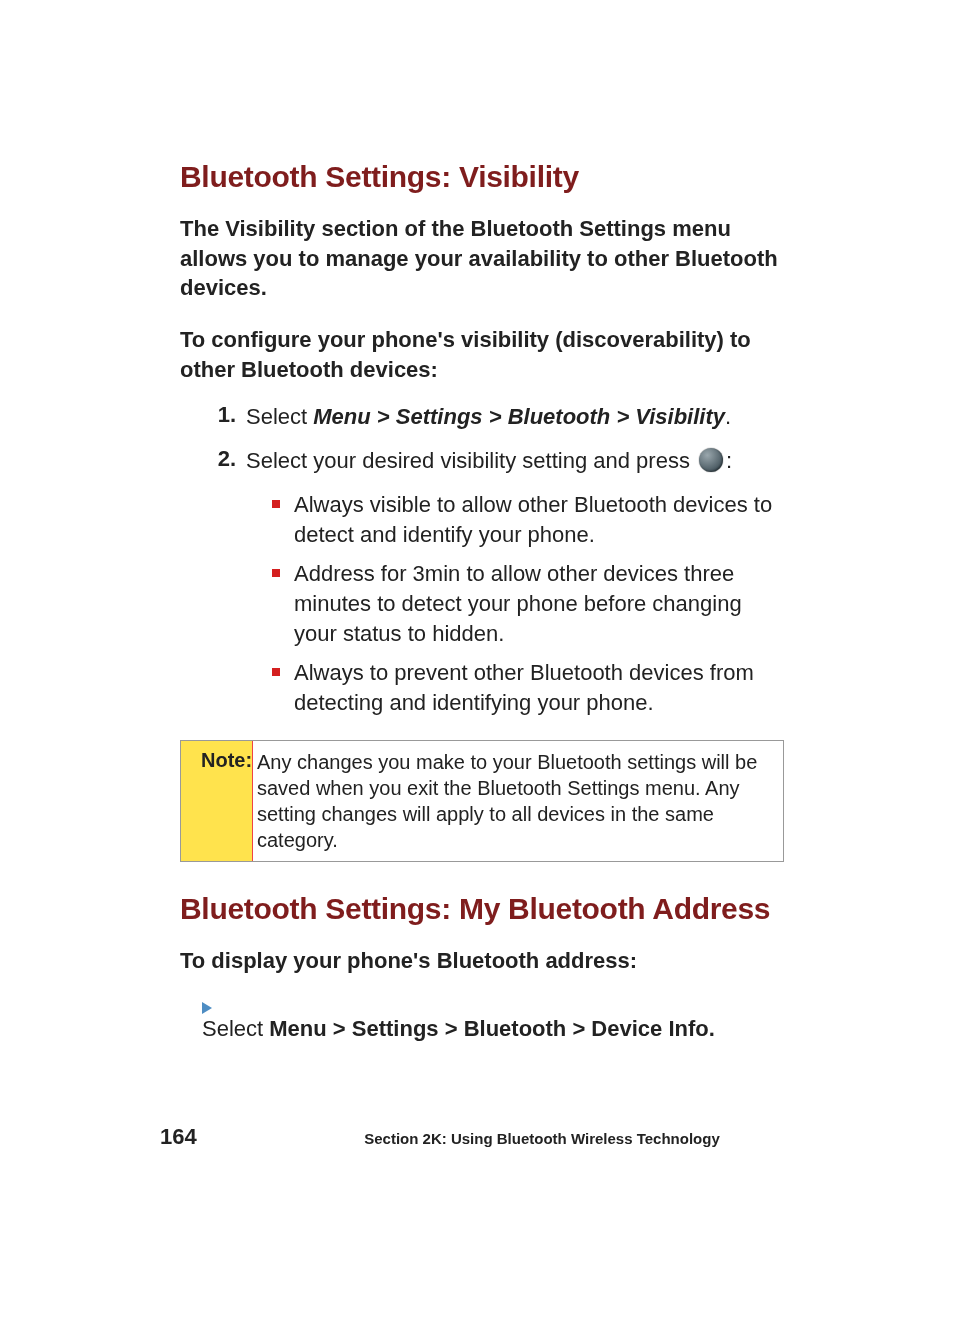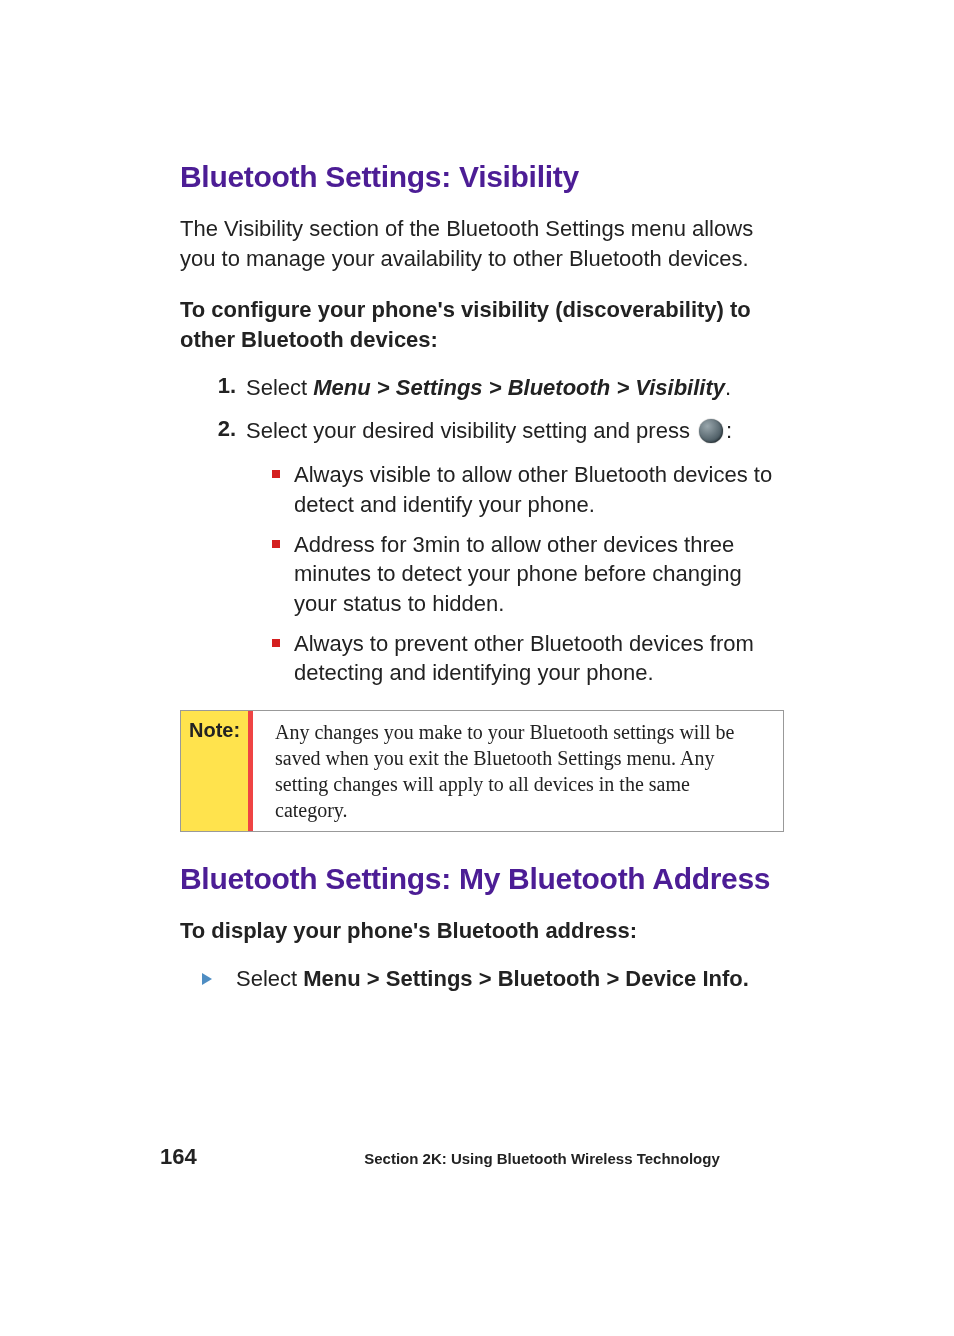--- a/index.html
+++ b/index.html
@@ -1,45 +1,45 @@
 <!DOCTYPE html>
 <html><head>
 <meta charset="utf-8">
 <style>
   * { box-sizing: border-box; margin: 0; padding: 0; }
   html, body { width: 954px; height: 1336px; background: #fff; font-family: "Segoe UI", "Myriad Pro", "Helvetica Neue", Arial, sans-serif; color: #222; }
   .page { position: relative; width: 954px; height: 1336px; padding: 160px 170px 0 180px; }
-  h2.section-heading { font-size: 30px; font-weight: 700; color: #4c1d95; margin-bottom: 20px; letter-spacing: -0.3px; }
+  h2.section-heading { font-size: 30px; font-weight: 700; color: #7f1d1d; margin-bottom: 20px; letter-spacing: -0.3px; }
   p.body, .ol-row .txt, .sub-row .txt, .arrow-row .txt, .note-text { font-size: 22px; line-height: 1.35; color: #222; }
-  p.body { margin-bottom: 22px; }
+  p.body { margin-bottom: 22px; font-weight: bold; }
   p.subheading { font-size: 22px; font-weight: 700; margin-bottom: 18px; line-height: 1.35; margin-top: 9px; }
 
   .ol-row { display: flex; align-items: flex-start; margin: 8px 0 14px 22px; }
   .ol-num { width: 34px; font-weight: 700; font-size: 22px; flex-shrink: 0; text-align: right; margin-right: 10px; }
   .ol-row .txt { flex: 1; }
   .ol-row .txt strong { font-weight: 700; font-style: italic; }
 
   .sub-row { display: flex; align-items: flex-start; margin: 6px 0 10px 92px; }
   .sq-bullet { width: 8px; height: 8px; background: #d41f1f; margin-top: 10px; margin-right: 14px; flex-shrink: 0; }
   .sub-row .txt { flex: 1; }
   .sub-row .txt strong { font-weight: 400; }
 
   .ok-button { display: inline-flex; vertical-align: middle; width: 24px; height: 24px; border-radius: 50%; background: radial-gradient(circle at 35% 30%, #9aa7ad, #4a5a62 70%, #2b3a41); box-shadow: inset -1px -1px 2px rgba(0,0,0,0.4), 0 0 1px #333; margin: 0 3px; position: relative; top: -2px; }
 
   .note-box { display: flex; border: 1px solid #999; margin: 22px 0 30px 0; }
-  .note-label-cell { width: 72px; background: #ffe34d; border-right: 5px solid #ef4444; padding: 8px 8px; }
+  .note-label-cell { width: 72px; background: #ffe34d; border-right: 1px solid #ef4444; padding: 8px 20px; }
   .note-label { font-weight: 700; font-size: 20px; color: #222; }
-  .note-text-cell { flex: 1; padding: 8px 22px; font-family: Liberation Serif, serif; }
+  .note-text-cell { flex: 1; padding: 8px 4px; }
   .note-text { font-size: 20px; line-height: 1.3; }
 
-  .arrow-row { display: flex; align-items: flex-start; margin: 6px 0 10px 22px; }
+  .arrow-row { display: flex; align-items: flex-start; margin: 6px 0 10px 22px; flex-direction: column; }
   .arrow-bullet { width: 0; height: 0; border-top: 6px solid transparent; border-bottom: 6px solid transparent; border-left: 10px solid #4e8dc3; margin-top: 9px; margin-right: 24px; flex-shrink: 0; }
   .arrow-row .txt strong { font-weight: 700; }
 
-  .footer { position: absolute; bottom: 166px; left: 0; width: 954px; display: flex; align-items: baseline; padding: 0 170px 0 160px; }
+  .footer { position: absolute; bottom: 186px; left: 0; width: 954px; display: flex; align-items: baseline; padding: 0 170px 0 160px; }
   .page-num { font-weight: 700; font-size: 22px; width: 140px; }
   .footer-title { font-weight: 700; font-size: 15px; flex: 1; text-align: center; }
 </style>
 </head>
 <body>
 
 <div class="page">
 
   <h2 class="section-heading">Bluetooth Settings: Visibility</h2>
 

